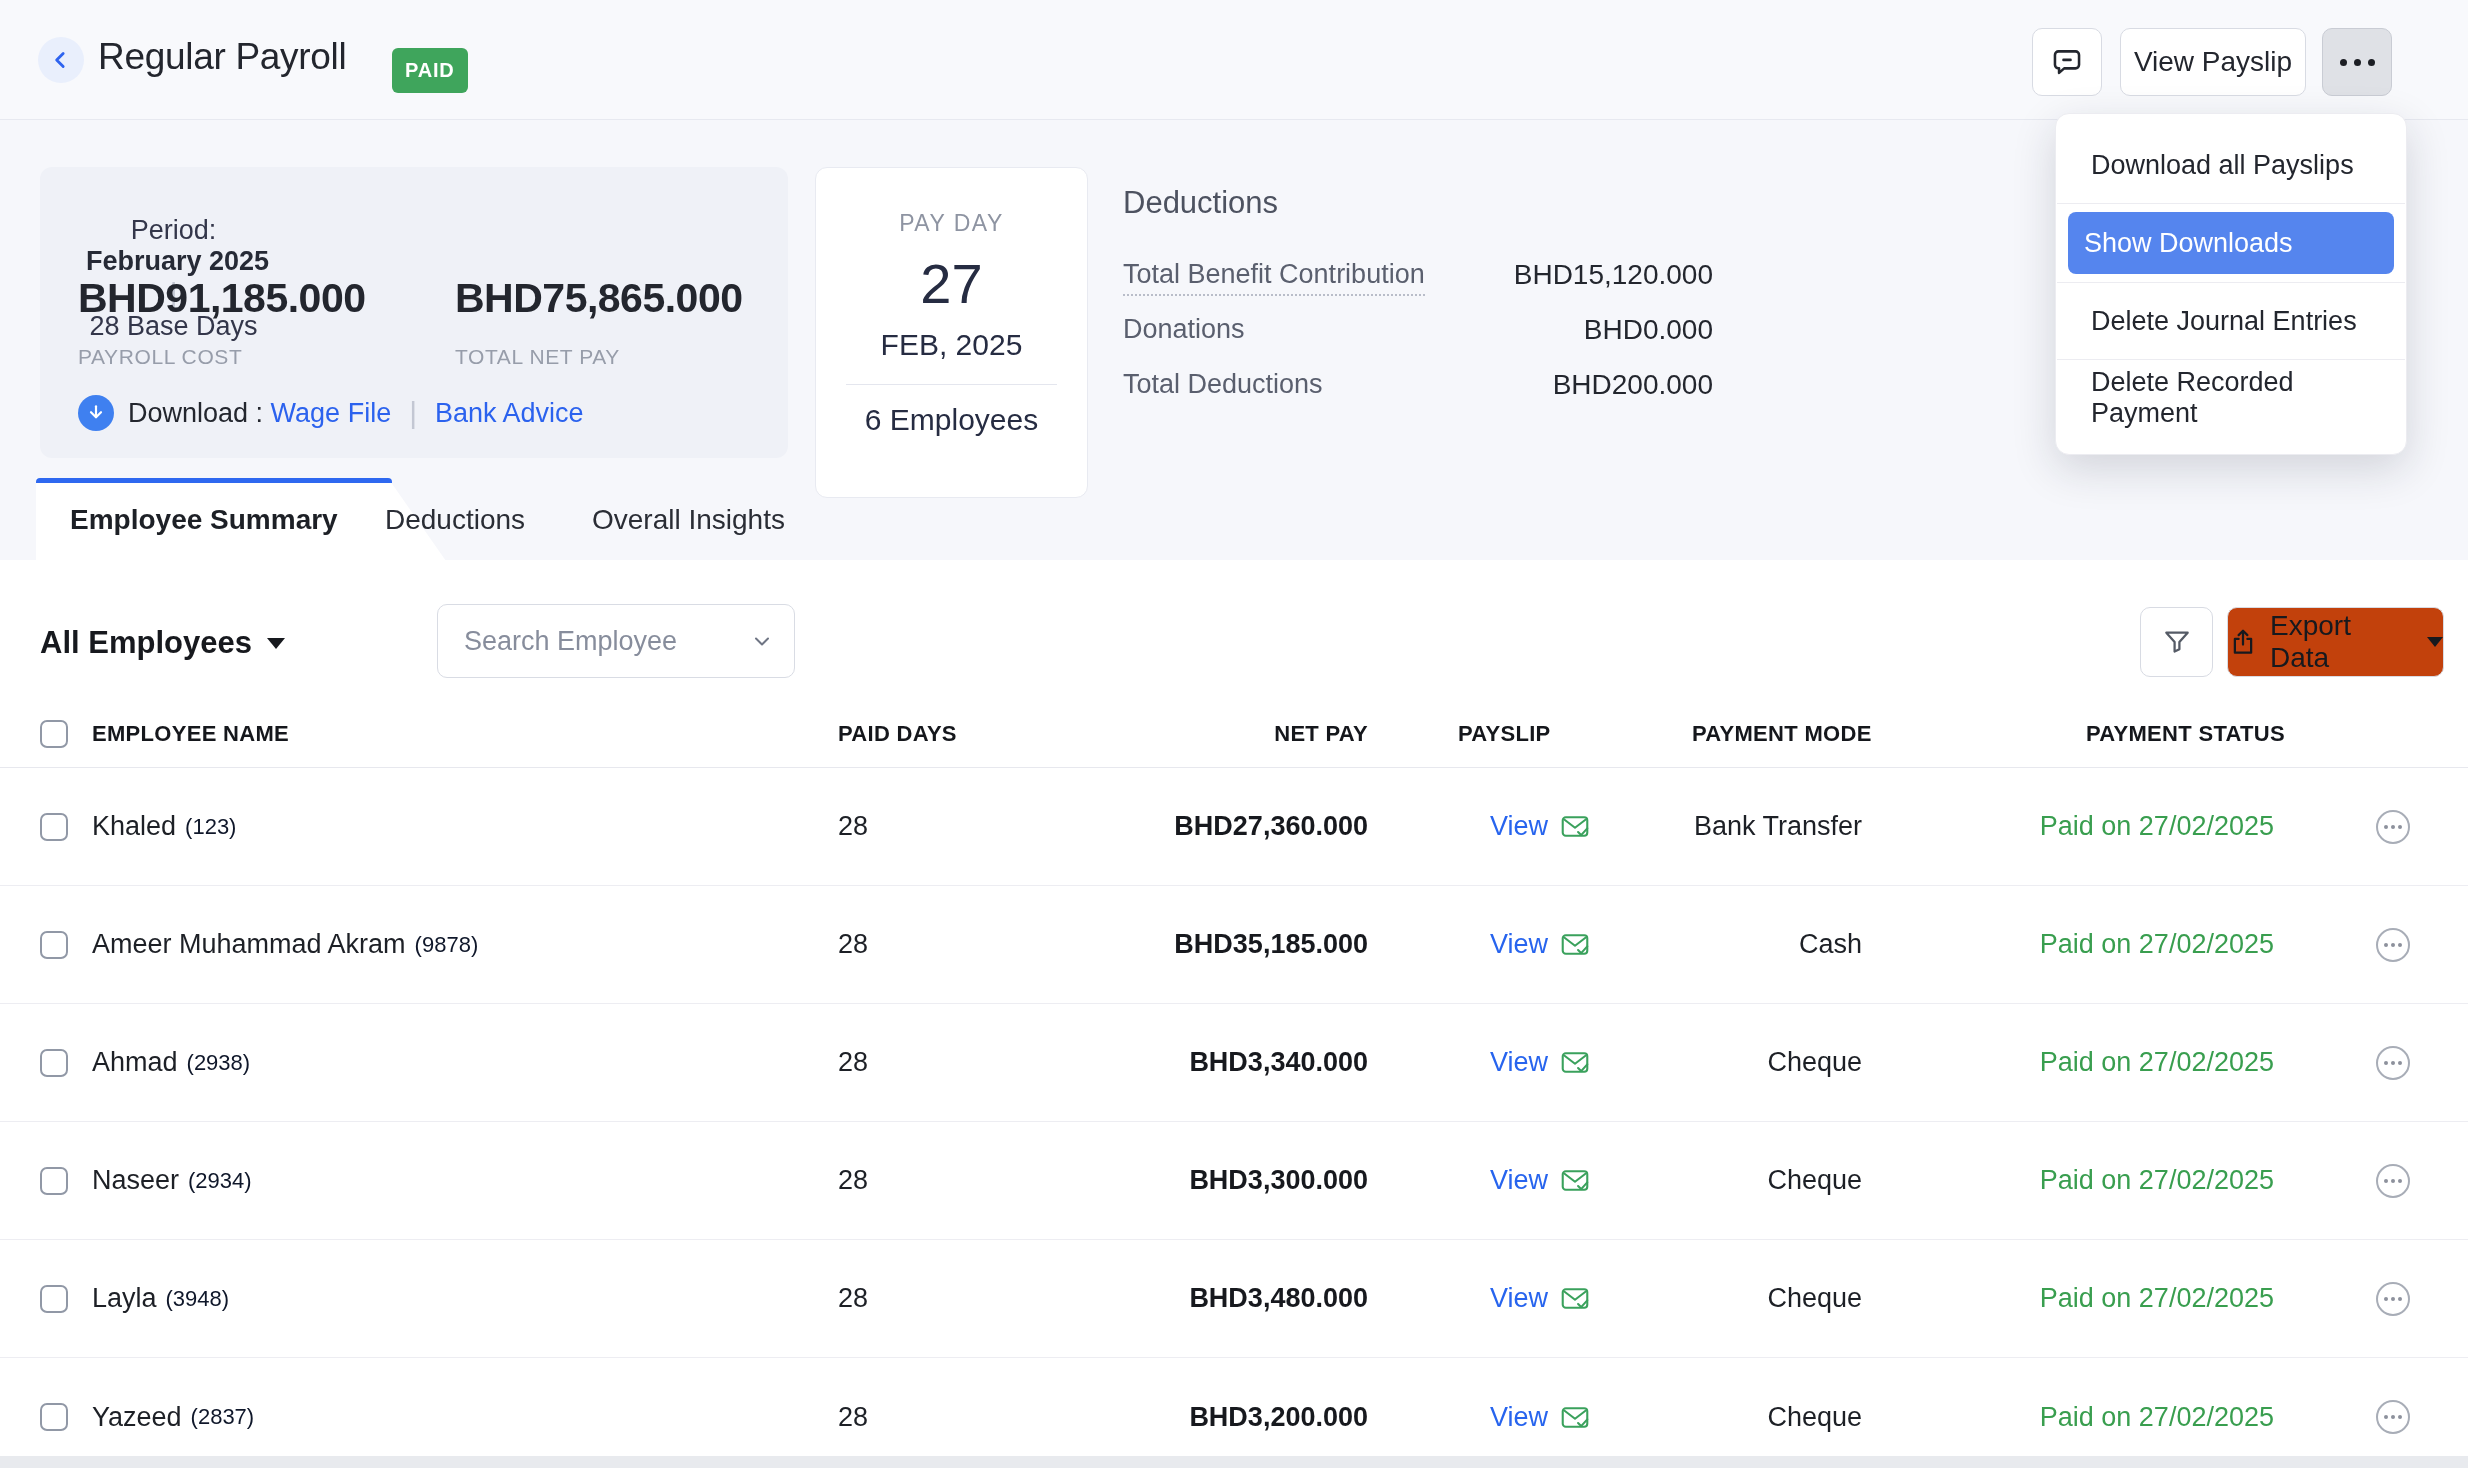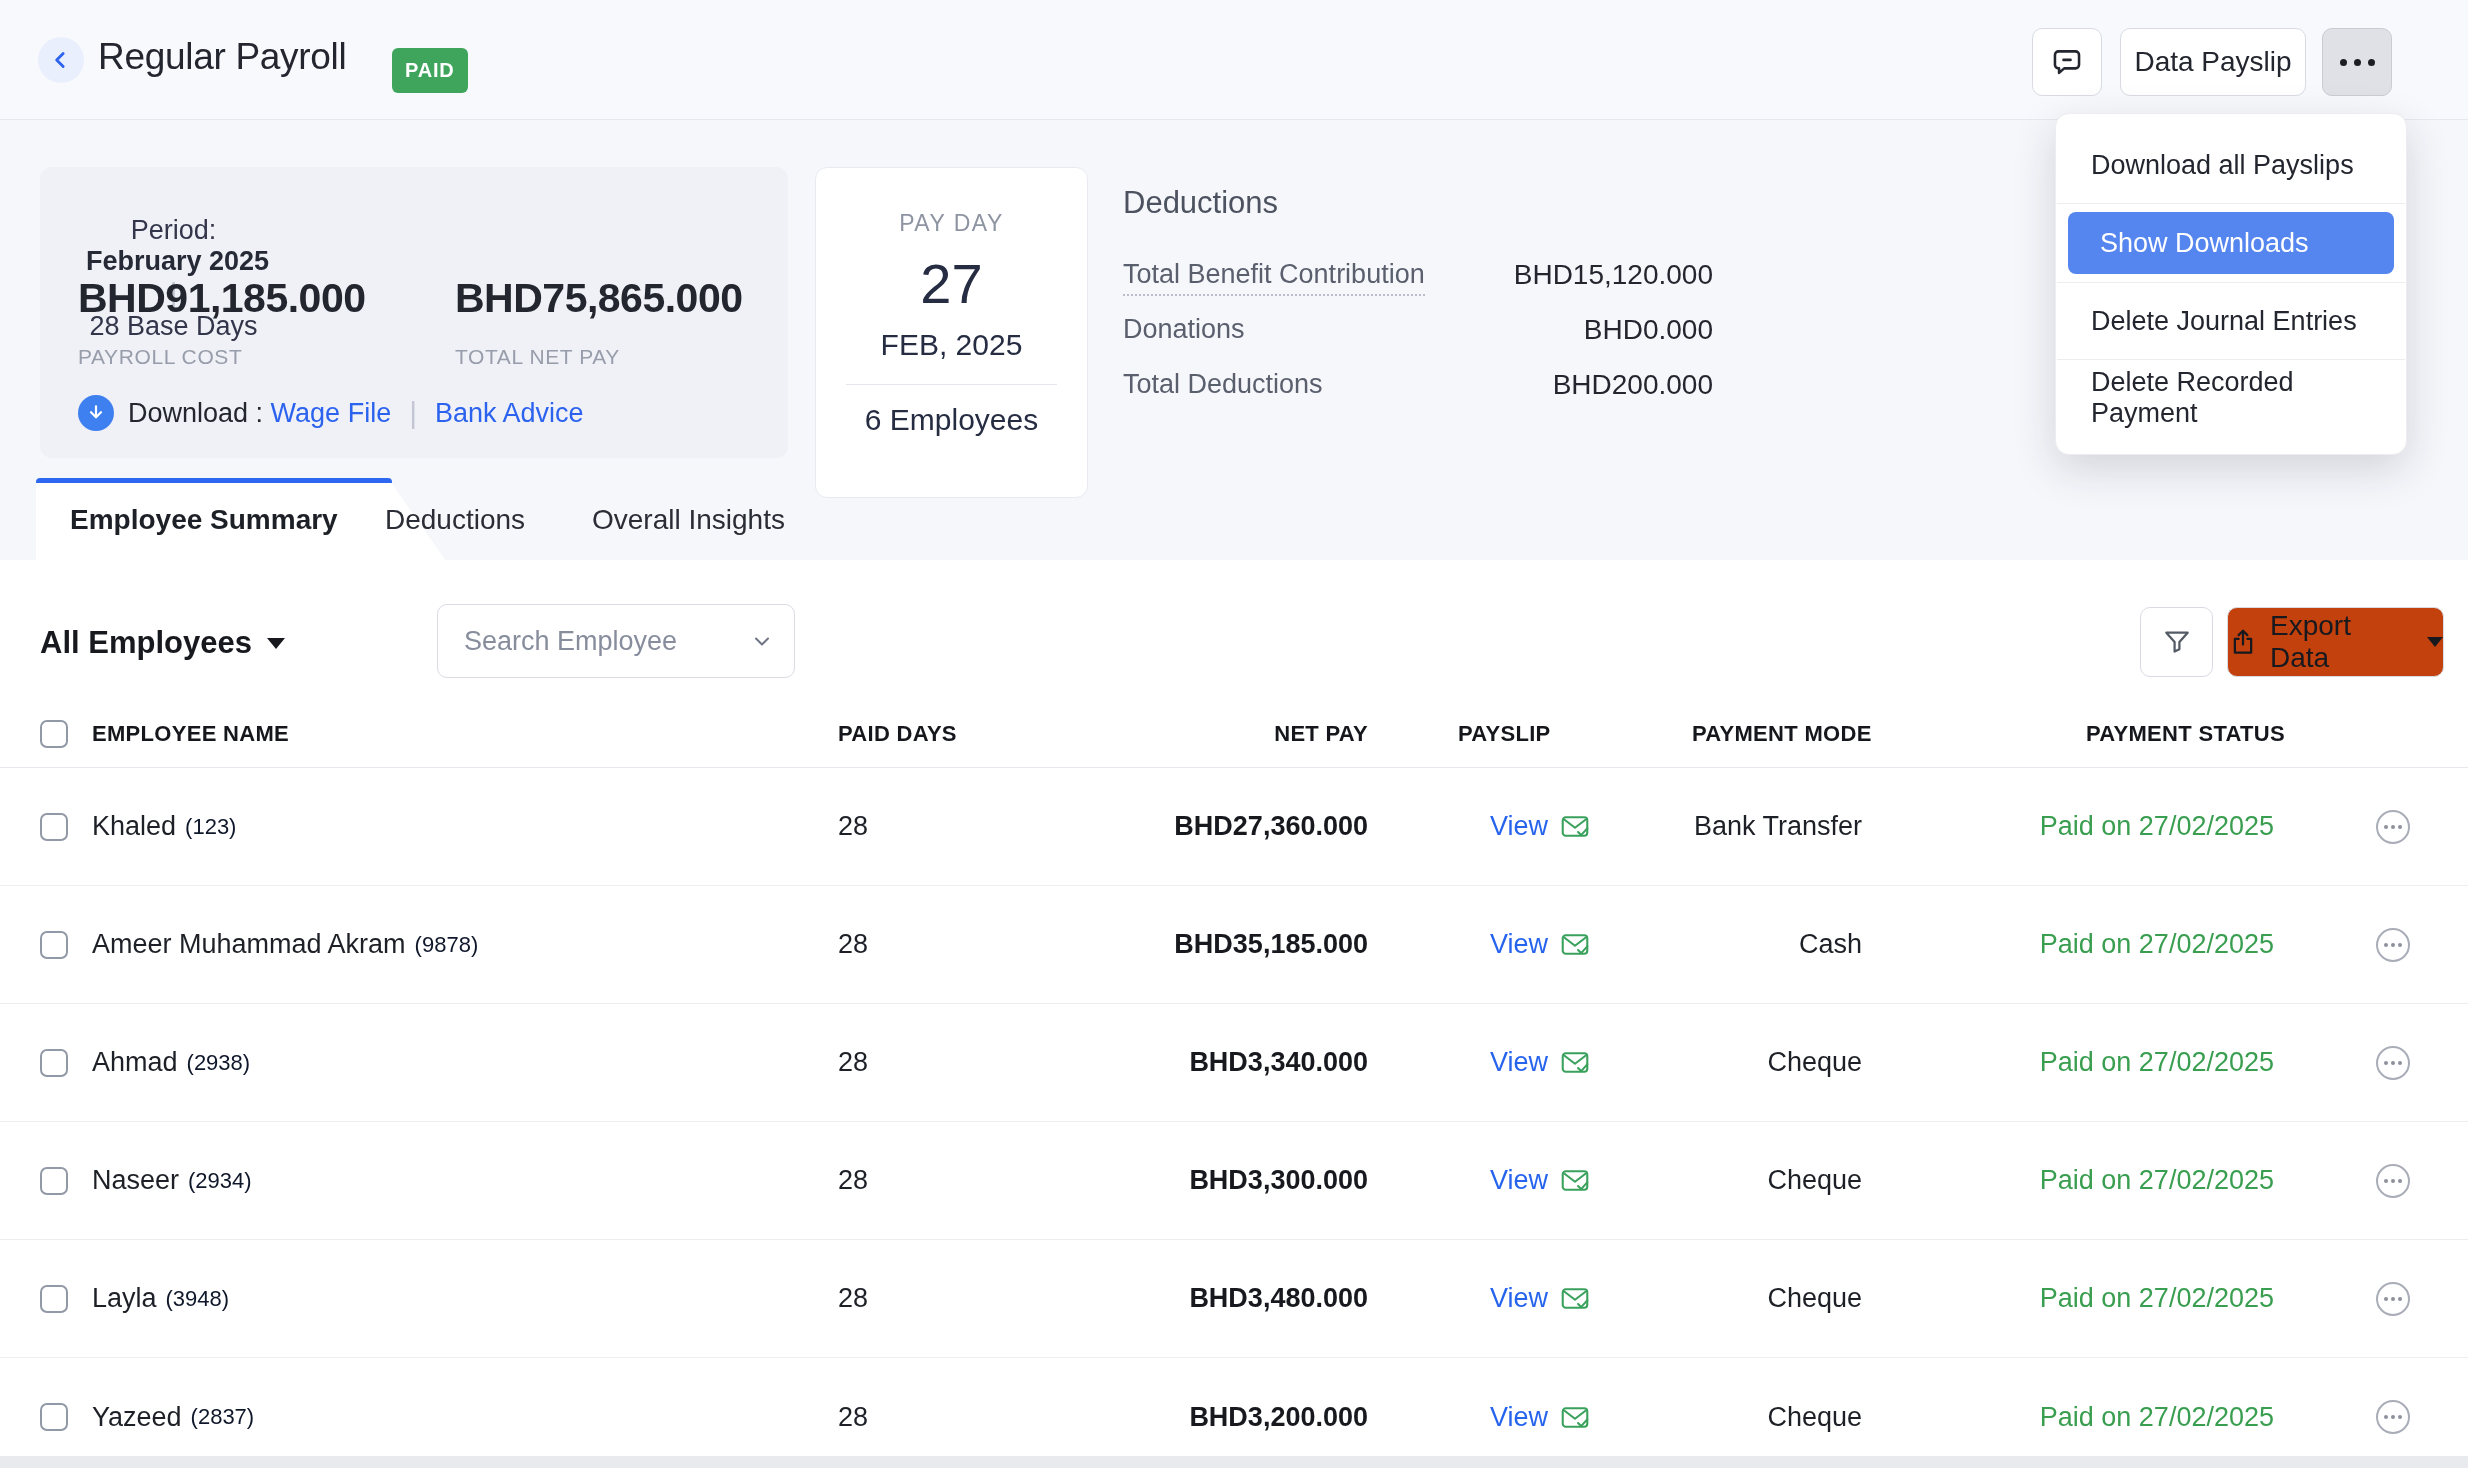--- a/index.html
+++ b/index.html
@@ -16,21 +16,21 @@
   .comment-btn { left:2032px; width:70px; }
   .send-btn { left:2120px; width:186px; font-size:28px; color:#23262e; }
   .more-btn { left:2322px; width:70px; background:#dfe1e6; border-color:#c9ccd4; }
   .more-dots { display:flex; gap:7px; }
   .more-dots i { width:7px; height:7px; border-radius:50%; background:#1c1e24; }
 
   
   .dropdown { position:absolute; left:2055px; top:113px; width:352px; height:342px; background:#fff; border:1px solid #ececf1; border-radius:14px; box-shadow:0 14px 44px rgba(25,30,50,.16); z-index:50; padding-top:13px; }
   .dd-item { height:76px; display:flex; align-items:center; padding-left:35px; font-size:27px; color:#23262e; cursor:pointer; }
   .dd-sep { height:1px; background:#ececf1; margin:0 1px; }
-  .dd-item.active { height:62px; margin:8px 12px; padding-left:32px; background:#5585ee; color:#fff; border-radius:8px; }
+  .dd-item.active { height:62px; margin:8px 12px; padding-left:16px; background:#5585ee; color:#fff; border-radius:8px; }
 
   
   .period-card { position:absolute; left:40px; top:167px; width:748px; height:291px; background:#eff1f7; border-radius:12px; }
   .period-line { position:absolute; left:38px; top:48px; font-size:27px; color:#33364a; display:flex; align-items:center;flex-direction:column; }
   .period-line b { font-weight:700; color:#262a36; margin-left:8px; }
   .vsep { color:#c3c7d3; margin:0 18px; font-size:30px; font-weight:300; }
   .amount { position:absolute; top:108px; font-size:41px; font-weight:600; color:#23262e; letter-spacing:-0.5px; }
   .amt1 { left:38px; } .amt2 { left:415px; }
   .amt-label { position:absolute; top:178px; font-size:21px; letter-spacing:0.6px; color:#979daa; }
   .lbl1 { left:38px; } .lbl2 { left:415px; }
@@ -110,21 +110,21 @@
     <div class="badge-paid">PAID</div>
 
     <div class="icon-btn comment-btn">
       <span>
         <svg width="34" height="34" viewBox="0 0 24 24" fill="none" stroke="#23262e" stroke-width="1.8" stroke-linecap="round" stroke-linejoin="round">
           <path d="M6 4.5 h12 a2.5 2.5 0 0 1 2.5 2.5 v7 a2.5 2.5 0 0 1 -2.5 2.5 h-8 l-3.6 3.2 v-3.2 h-0.4 a2.5 2.5 0 0 1 -2.5 -2.5 v-7 a2.5 2.5 0 0 1 2.5 -2.5 z"></path>
           <line x1="9.5" y1="10.5" x2="14.5" y2="10.5"></line>
         </svg>
       </span>
     </div>
-    <div class="txt-btn send-btn">Data Payslip</div>
+    <div class="txt-btn send-btn">View Payslip</div>
     <div class="icon-btn more-btn">
       <span class="more-dots">
           <i></i>
           <i></i>
           <i></i>
         </span>
     </div>
   </div>
 
   <div class="dropdown">

